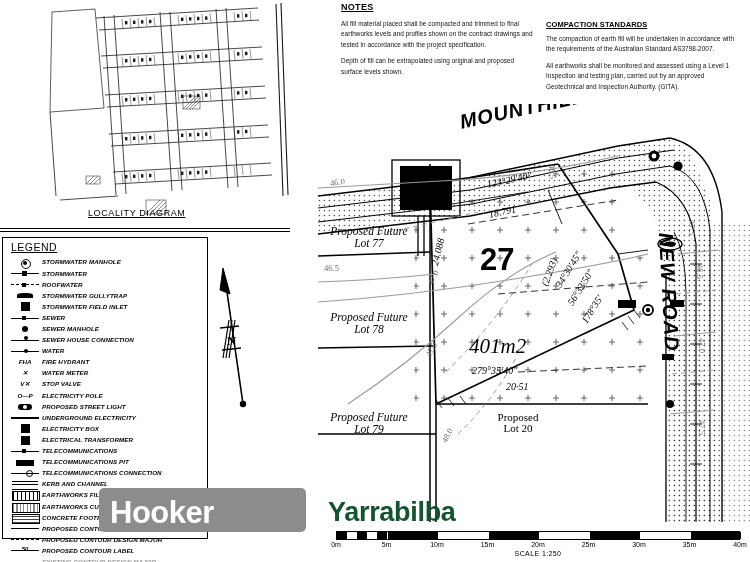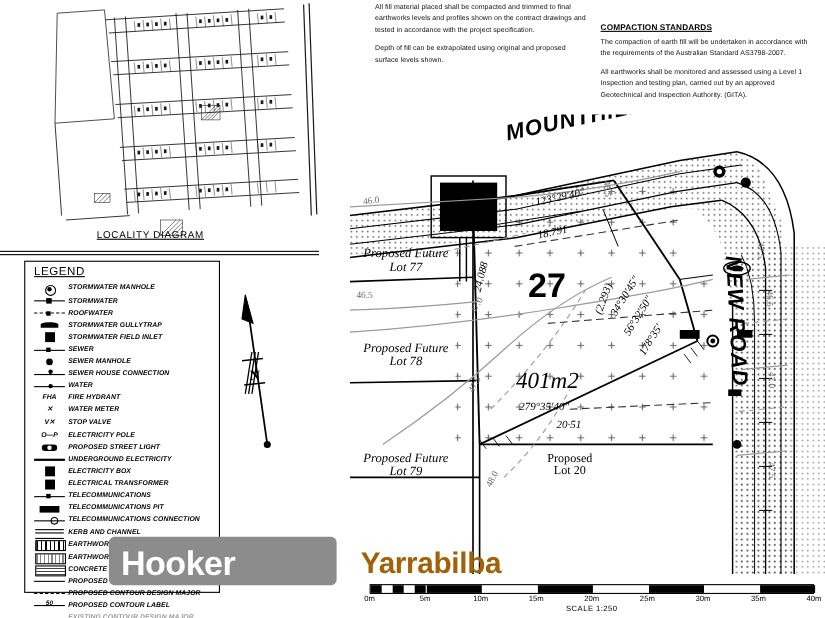--- a/index.html
+++ b/index.html
@@ -20,22 +20,22 @@
   .notes-p{font-size:6.4px;line-height:1.62;margin:0 0 6px 0;
            letter-spacing:.05px;color:#111;}
 
   
   #locality{left:0;top:0;width:290px;height:232px;}
   #locality-label{left:88px;top:208px;font-size:9px;letter-spacing:.6px;
                   text-decoration:underline;}
   #locality-svg{left:0;top:0;}
 
   
-  #legend-box{left:22px;top:237px;width:176px;height:300px;
-              border:1.2px solid #000;background:#fff;}
+  #legend-box{left:2px;top:237px;width:176px;height:300px;
+              border:1.2px solid #000;background:#fff;padding-left:28px;}
   #legend-title{position:absolute;left:8px;top:3px;font-size:10.5px;
                 letter-spacing:.5px;text-decoration:underline;}
   #legend-rows{position:absolute;left:5px;top:19px;width:168px;}
   .lg-row{display:flex;align-items:center;height:11.1px;}
   .lg-sym{width:34px;height:11px;flex:0 0 34px;position:relative;}
   .lg-txt{font-size:6.2px;font-style:italic;font-weight:bold;
           letter-spacing:.1px;white-space:nowrap;line-height:1;}
   .lg-abbr{width:34px;flex:0 0 34px;font-size:6.2px;font-weight:bold;
            font-style:italic;text-align:center;line-height:1;}
 
@@ -81,21 +81,21 @@
            font-family:"Liberation Serif",serif;}
   .prop-lot{font-size:11px;
            font-family:"Liberation Serif",serif;text-align:center;}
 
   
   #wm-box{left:99px;top:488px;width:207px;height:44px;
           background:#8c8c8c;border-radius:5px;}
   #wm-hooker{left:110px;top:495px;font-size:31px;font-weight:bold;
              color:#fff;letter-spacing:-.5px;}
   #wm-suburb{left:328px;top:497px;font-size:27px;font-weight:bold;
-             color:#a16207;letter-spacing:-.3px;}
+             color:#14532d;letter-spacing:-.3px;}
 
   
   #scalebar{left:336px;top:531px;width:404px;height:30px;}
   #sb-track{position:absolute;left:0;top:0;width:404px;height:9px;
             border:1.1px solid #000;box-sizing:border-box;background:#fff;}
   .sb-seg{position:absolute;top:0;height:100%;background:#000;}
   .sb-tick{position:absolute;top:10px;font-size:7px;
            transform:translateX(-50%);}
   #sb-caption{position:absolute;left:0;right:0;top:19px;text-align:center;
               font-size:7px;letter-spacing:.4px;}
@@ -278,20 +278,21 @@
       <path d="M60 200 L118 196" stroke-width="0.8"></path>
     </g>
   </svg>
   <div class="abs" id="locality-label">LOCALITY DIAGRAM</div>
 </div>
 <div class="abs" id="hdr-rule"></div>
 <div class="abs" id="hdr-rule2"></div>
 
 <div class="abs" id="notes-panel">
   <div class="note-col left">
+    <div class="notes-title">NOTES</div>
     <p class="notes-p">All fill material placed shall be compacted and trimmed to final earthworks levels and profiles shown on the contract drawings and tested in accordance with the project specification.</p>
     <p class="notes-p">Depth of fill can be extrapolated using original and proposed surface levels shown.</p>
   </div>
   <div class="note-col right">
     <div class="notes-sub" style="margin-top:18px">COMPACTION STANDARDS</div>
     <p class="notes-p">The compaction of earth fill will be undertaken in accordance with the requirements of the Australian Standard AS3798-2007.</p>
     <p class="notes-p">All earthworks shall be monitored and assessed using a Level 1 Inspection and testing plan, carried out by an approved Geotechnical and Inspection Authority. (GITA).</p>
   </div>
 </div>
 

